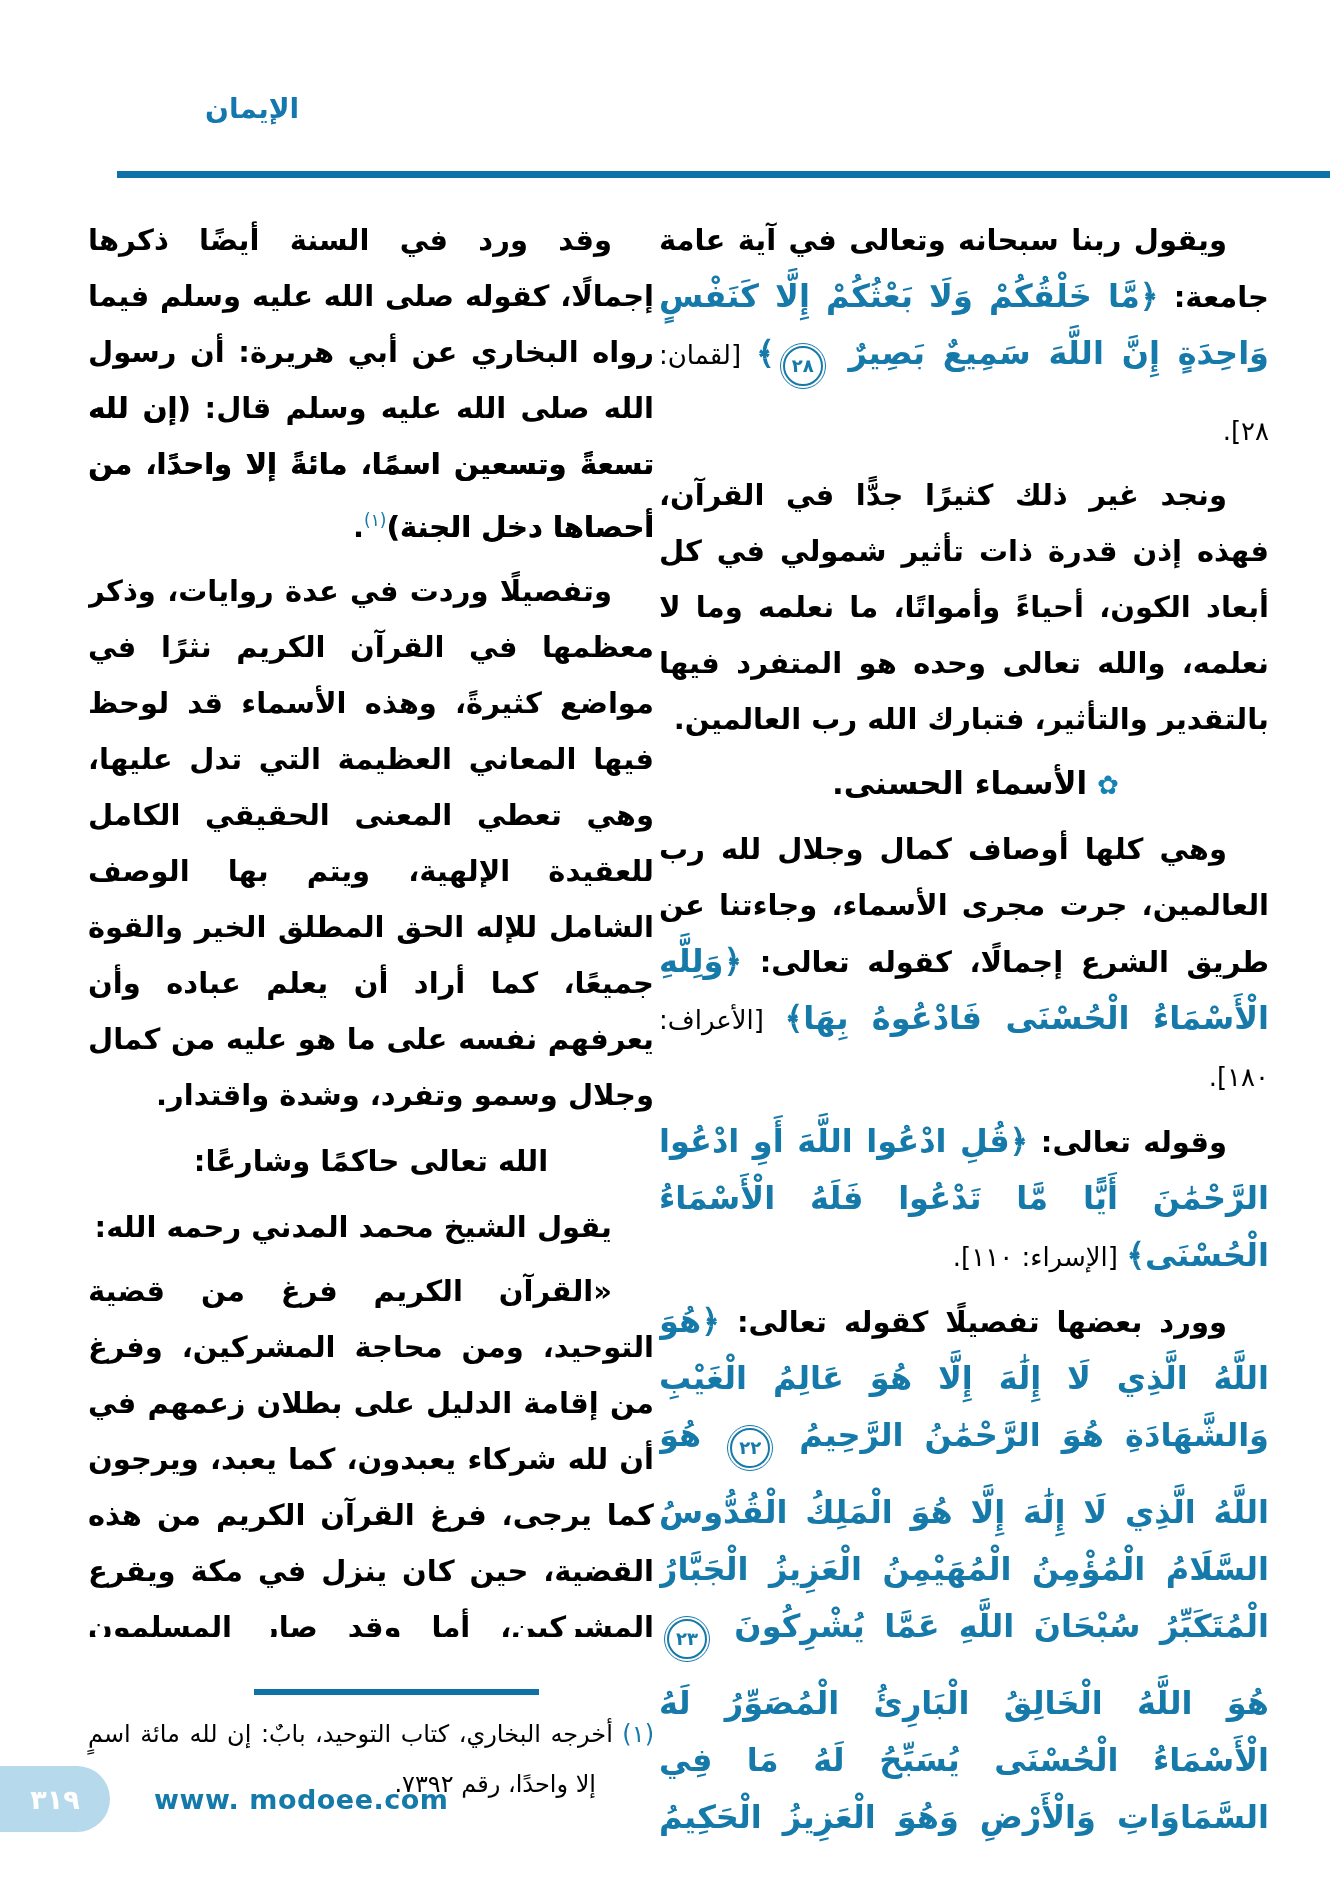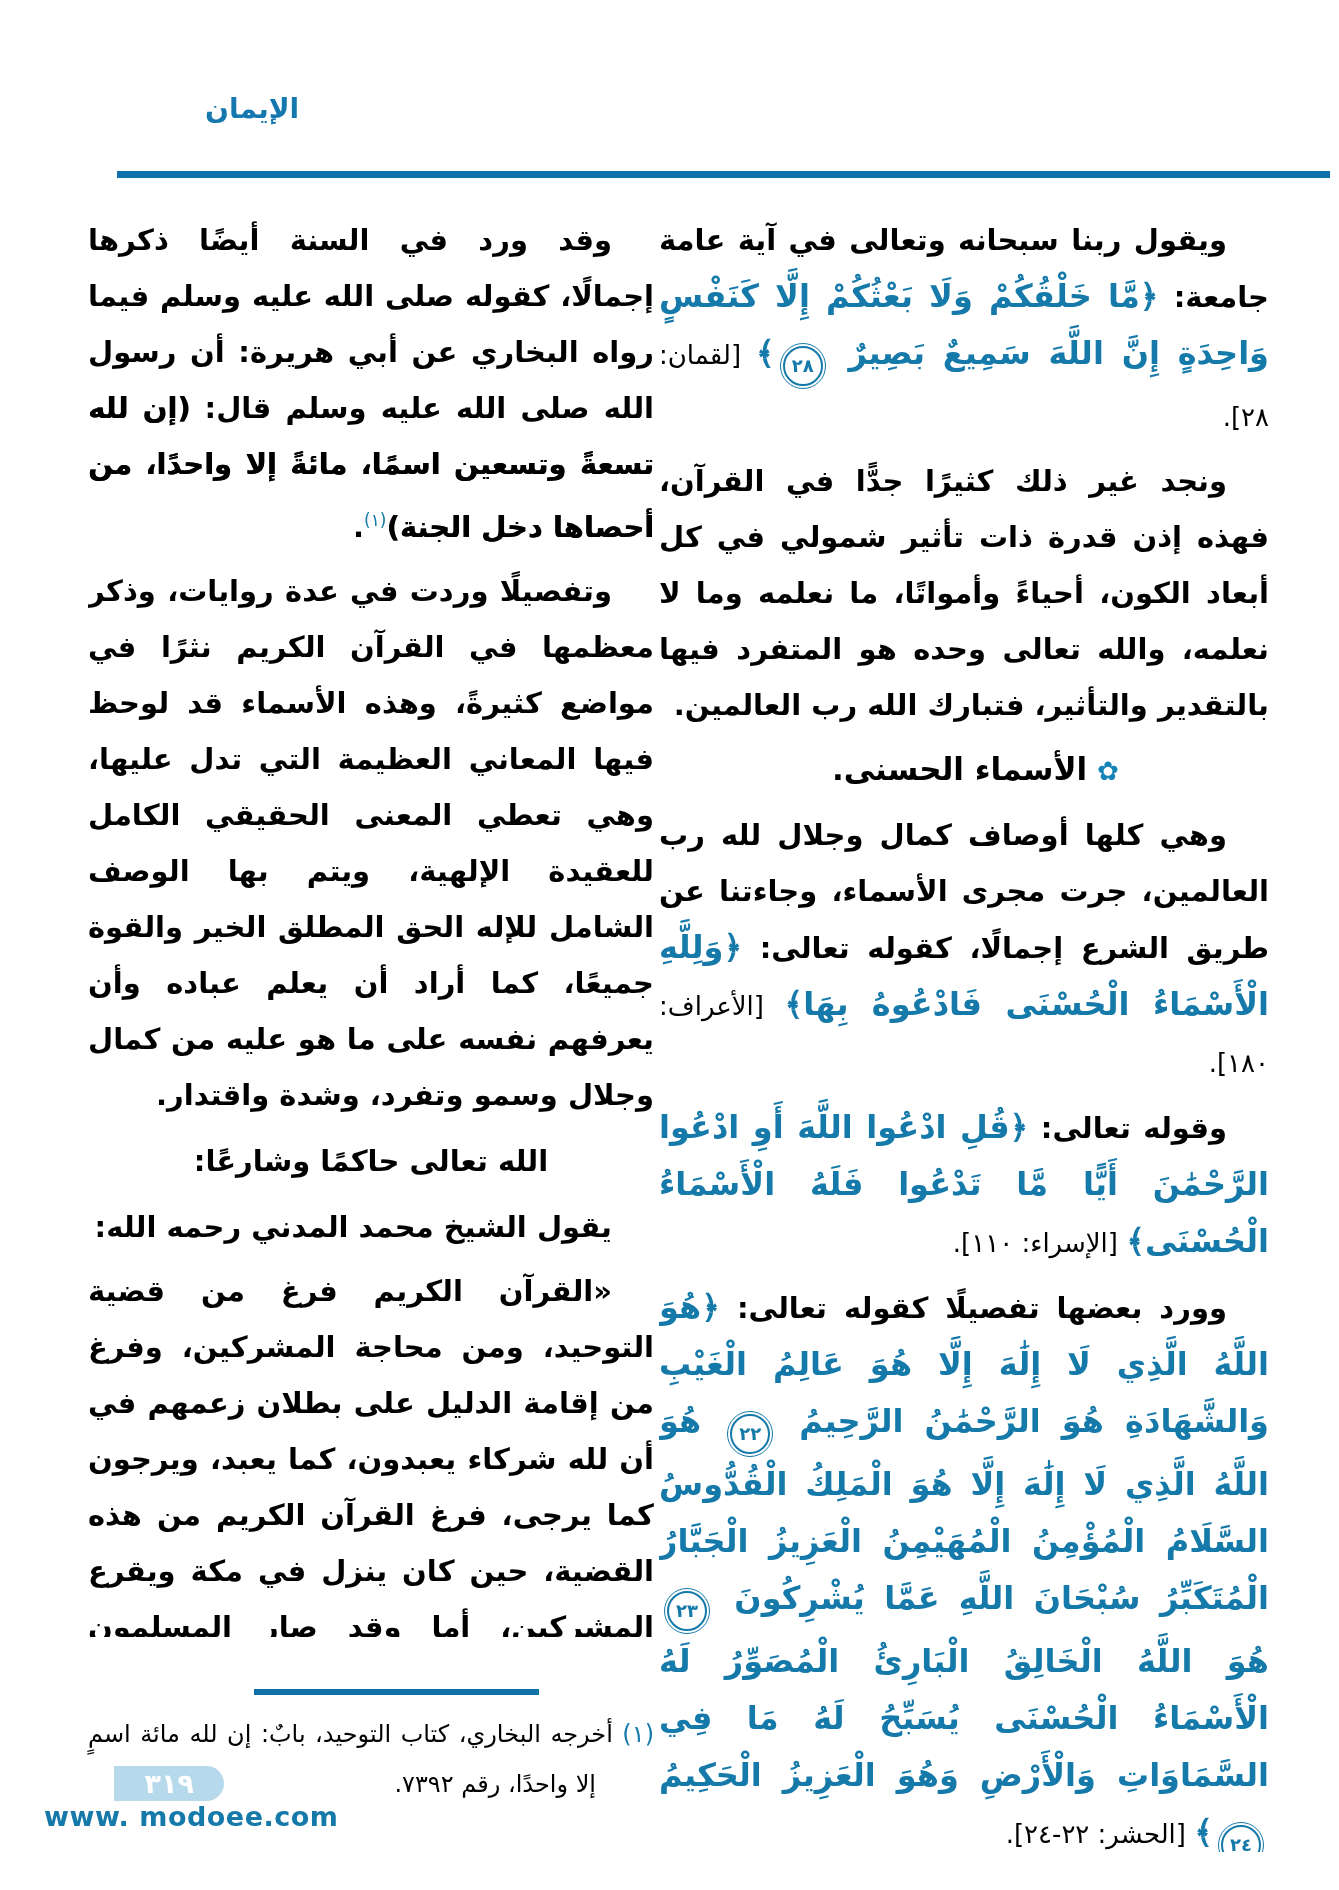--- a/index.html
+++ b/index.html
@@ -37,21 +37,21 @@
   .col p { margin: 0 0 8px 0; text-indent: 42px; }
   .col p.center { text-align: center; text-indent: 0; margin: 10px 0; }
 
   .quran { color: #1579A9; font-size: 32px; font-weight: bold; }
   .cite  { font-size: 26px; font-weight: normal; }
 
   .ayah {
     display: inline-block; width: 40px; height: 40px; line-height: 36px;
     border: 2px solid #1579A9; outline: 1px solid #1579A9; outline-offset: 2px;
     border-radius: 50%; text-align: center; vertical-align: -8px;
-    color: #1579A9; font-size: 18px; font-weight: bold; margin: 2px 8px;
+    color: #1579A9; font-size: 18px; font-weight: bold; margin: 16px 8px;
     text-indent: 0;
   }
 
   .section-heading {
     font-size: 31px; font-weight: bold; margin: 8px 0;
     padding-right: 150px; text-align: right;
   }
   .flower { color: #1583B5; font-size: 26px; margin-left: 10px; }
 
   .hadith { text-shadow: 0.5px 0 0 currentColor; }
@@ -62,21 +62,21 @@
   .fn-rule { width: 285px; height: 6px; background: #0E72A8; margin: 0 115px 14px auto; }
   .fn-text {
     margin: 0; font-size: 24px; font-weight: normal; line-height: 50px;
     text-align: justify; padding-right: 58px; text-indent: -58px; color: #000;
   }
   .fn-marker { color: #1579A9; }
 
   
   .footer {
     position: absolute; left: 0; top: 1766px; height: 66px;
-    display: flex; align-items: center; direction: ltr; flex-direction: column;
+    display: flex; align-items: center; direction: ltr;
   }
   .page-pill {
     width: 110px; height: 66px; background: #B7D9EC;
     border-radius: 0 33px 33px 0;
     display: flex; align-items: center; justify-content: center;
   }
   .page-number { color: #ffffff; font-size: 27px; font-weight: bold; direction: rtl; }
   .site {
     margin-left: 44px; color: #1579A9; font-size: 27px; font-weight: bold;
     direction: ltr; letter-spacing: 0.5px;

